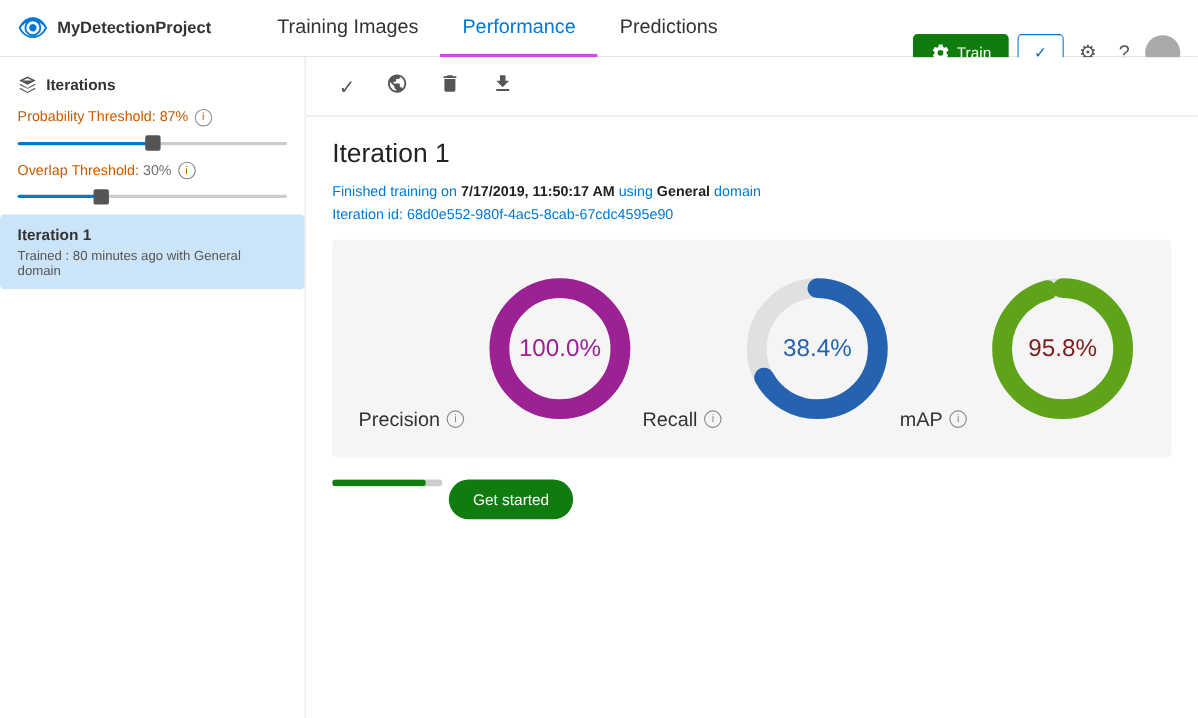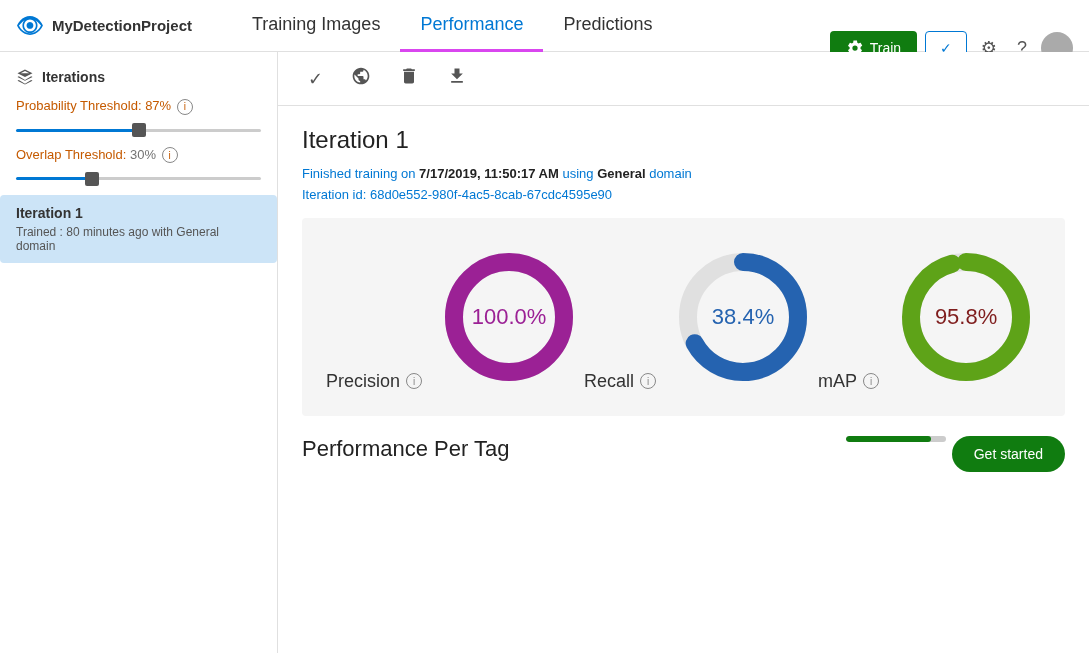--- a/index.html
+++ b/index.html
@@ -454,21 +454,20 @@
               <circle cx="75" cy="75" r="55" fill="none" stroke="#5ea318" stroke-width="18" stroke-dasharray="345.4 345.4" stroke-dashoffset="14.5" stroke-linecap="round"></circle>
             </svg>
             <span class="donut-value" style="color:#7f1d1d;">95.8%</span>
           </div>
         </div>
 
       </div>
     </div>
 
     <div class="perf-per-tag-section">
-      <div class="perf-per-tag-title">Performance Per Tag</div>
       <div class="get-started-area">
         <div class="progress-bar-small">
           <div class="progress-bar-fill"></div>
         </div>
         <button class="btn-get-started">Get started</button>
       </div>
     </div>
 
   </div>
 </div>

